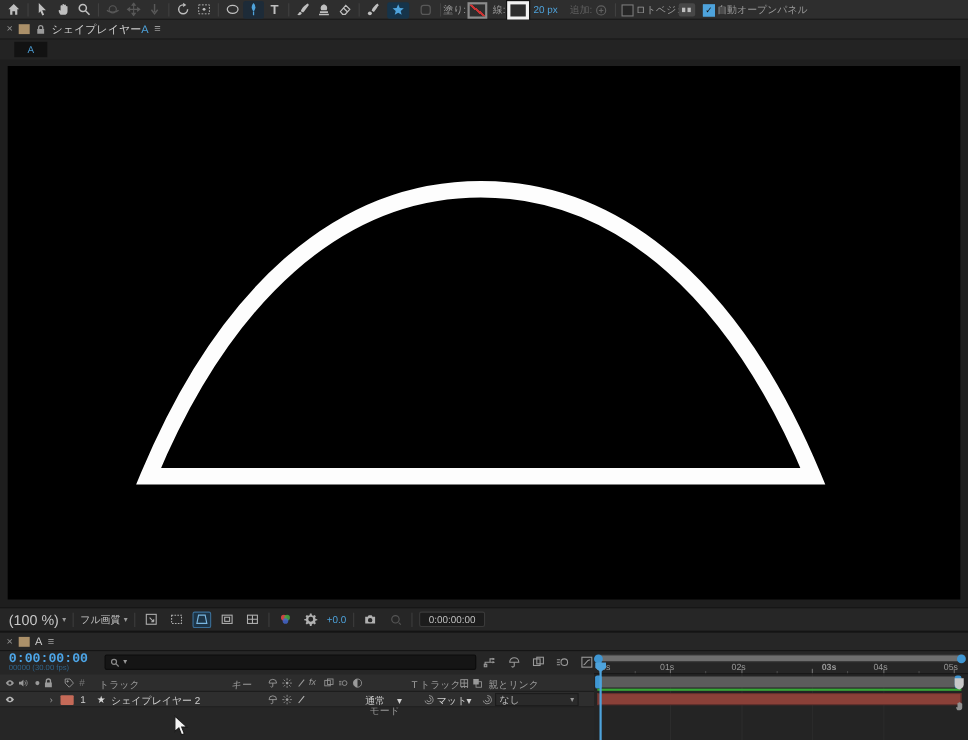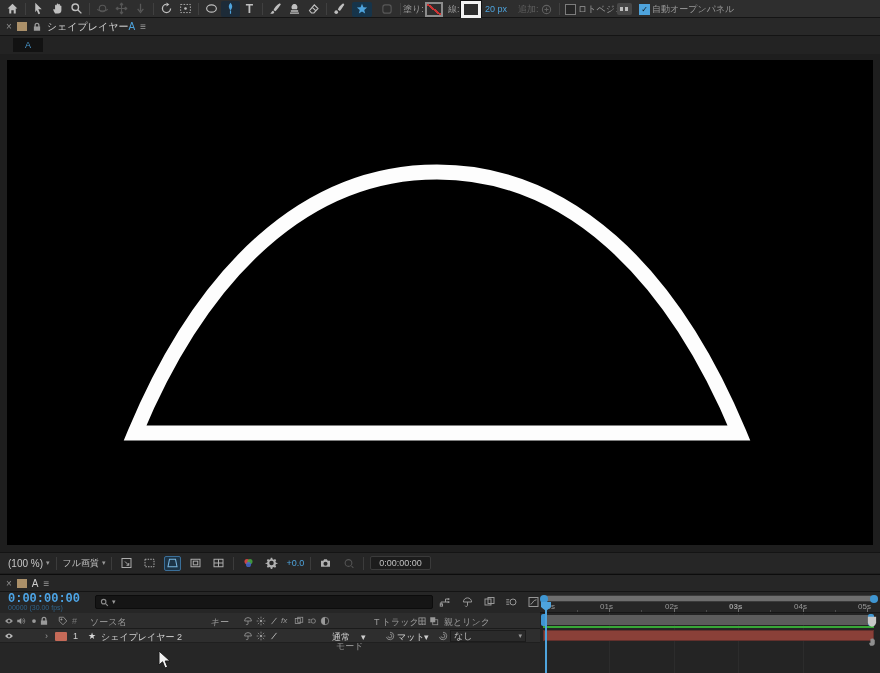--- a/index.html
+++ b/index.html
@@ -279,21 +279,21 @@
   </div>
 
   <div class="abs canvas">
     <svg width="866" height="485" viewBox="0 0 866 485">
       <path d="M128 373 C196 210 300 112 430 112 C560 112 664 210 732 373 Z" fill="none" stroke="#fdfdfd" stroke-width="15" stroke-miterlimit="10"></path>
     </svg>
   </div>
 
   <div class="abs comp-bottombar">
     <span style="display:flex;align-items:center;">
-      <span style="font-size:10px;">(100 %)</span>
+      <span style="font-size:13px;">(100 %)</span>
       <span class="caret">▾</span>
     </span>
     <div class="bb-sep"></div>
     <span style="display:flex;align-items:center;">
       <span style="font-size:9px;">フル画質</span>
       <span class="caret">▾</span>
     </span>
     <div class="bb-sep"></div>
     <div class="bb-ico">
       <svg viewBox="0 0 16 16" fill="none" stroke="currentColor" stroke-width="1.3">
@@ -404,21 +404,21 @@
 
     <div class="ruler">
       <div class="nav-track"></div>
       <div class="nav-thumb"></div>
       <div class="nav-cap" style="left:0px;"></div>
       <div class="nav-cap" style="left:330px;"></div>
       <div class="ruler-strip">
         <span class="rlabel" style="left:2px;">00s</span>
         <span class="rlabel" style="left:60px;">01s</span>
         <span class="rlabel" style="left:125px;">02s</span>
-        <span class="rlabel" style="left:189px;font-weight:bold;">03s</span>
+        <span class="rlabel" style="left:207px;font-weight:bold;">03s</span>
         <span class="rlabel" style="left:254px;">04s</span>
         <span class="rlabel" style="left:318px;">05s</span>
         <div class="rtick" style="left:5px;"></div>
           <div class="rtick mid" style="left:37px;"></div>
         <div class="rtick" style="left:69px;"></div>
           <div class="rtick mid" style="left:101px;"></div>
         <div class="rtick" style="left:134px;"></div>
           <div class="rtick mid" style="left:166px;"></div>
         <div class="rtick" style="left:198px;"></div>
           <div class="rtick mid" style="left:230px;"></div>
@@ -452,21 +452,21 @@
             <path d="M4 7 V5 a4 4 0 0 1 8 0 V7 H13 V14 H3 V7 Z M6 7 H10 V5 a2 2 0 0 0 -4 0 Z" fill-rule="evenodd"></path>
           </svg>
       </div>
       <div class="hico" style="left:57px;">
         <svg viewBox="0 0 16 16" fill="none" stroke="currentColor" stroke-width="1.3">
             <path d="M2 2 H9 L14 8 L8 14 L2 8 Z"></path>
             <circle cx="5.5" cy="5.5" r="1" fill="currentColor"></circle>
           </svg>
       </div>
       <span class="htxt" style="left:72px;color:#777;">#</span>
-      <span class="htxt" style="left:90px;">ソース名</span>
+      <span class="htxt" style="left:90px;">トラック</span>
       <span class="htxt" style="left:210px;font-style:italic;">キー</span>
       <div class="hico" style="left:242px;">
         <svg viewBox="0 0 16 16" fill="none" stroke="currentColor" stroke-width="1.3">
             <path d="M2.5 8 A5.5 5.5 0 0 1 13.5 8 Z"></path>
             <path d="M8 8 V12.5 A1.7 1.7 0 0 1 4.8 13"></path>
           </svg>
       </div>
       <div class="hico" style="left:255px;">
         <svg viewBox="0 0 16 16" fill="currentColor">
             <circle cx="8" cy="8" r="2"></circle>

